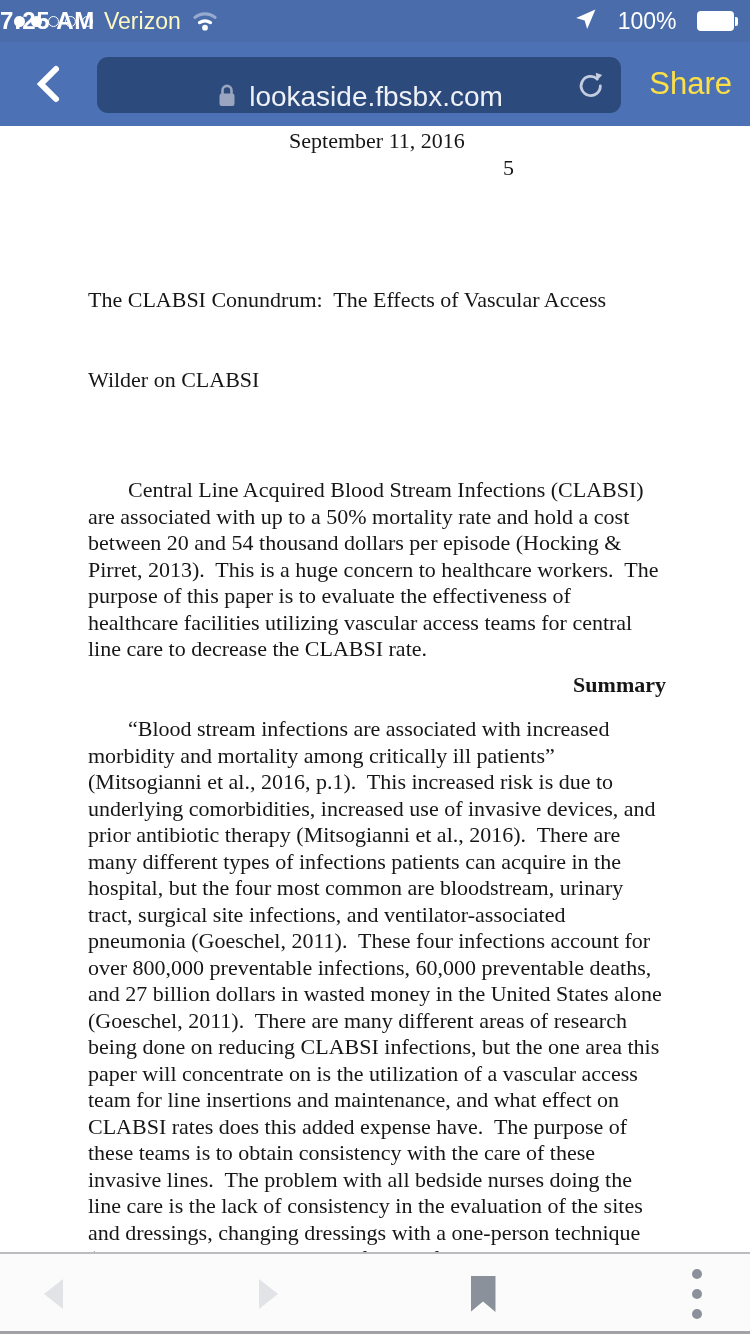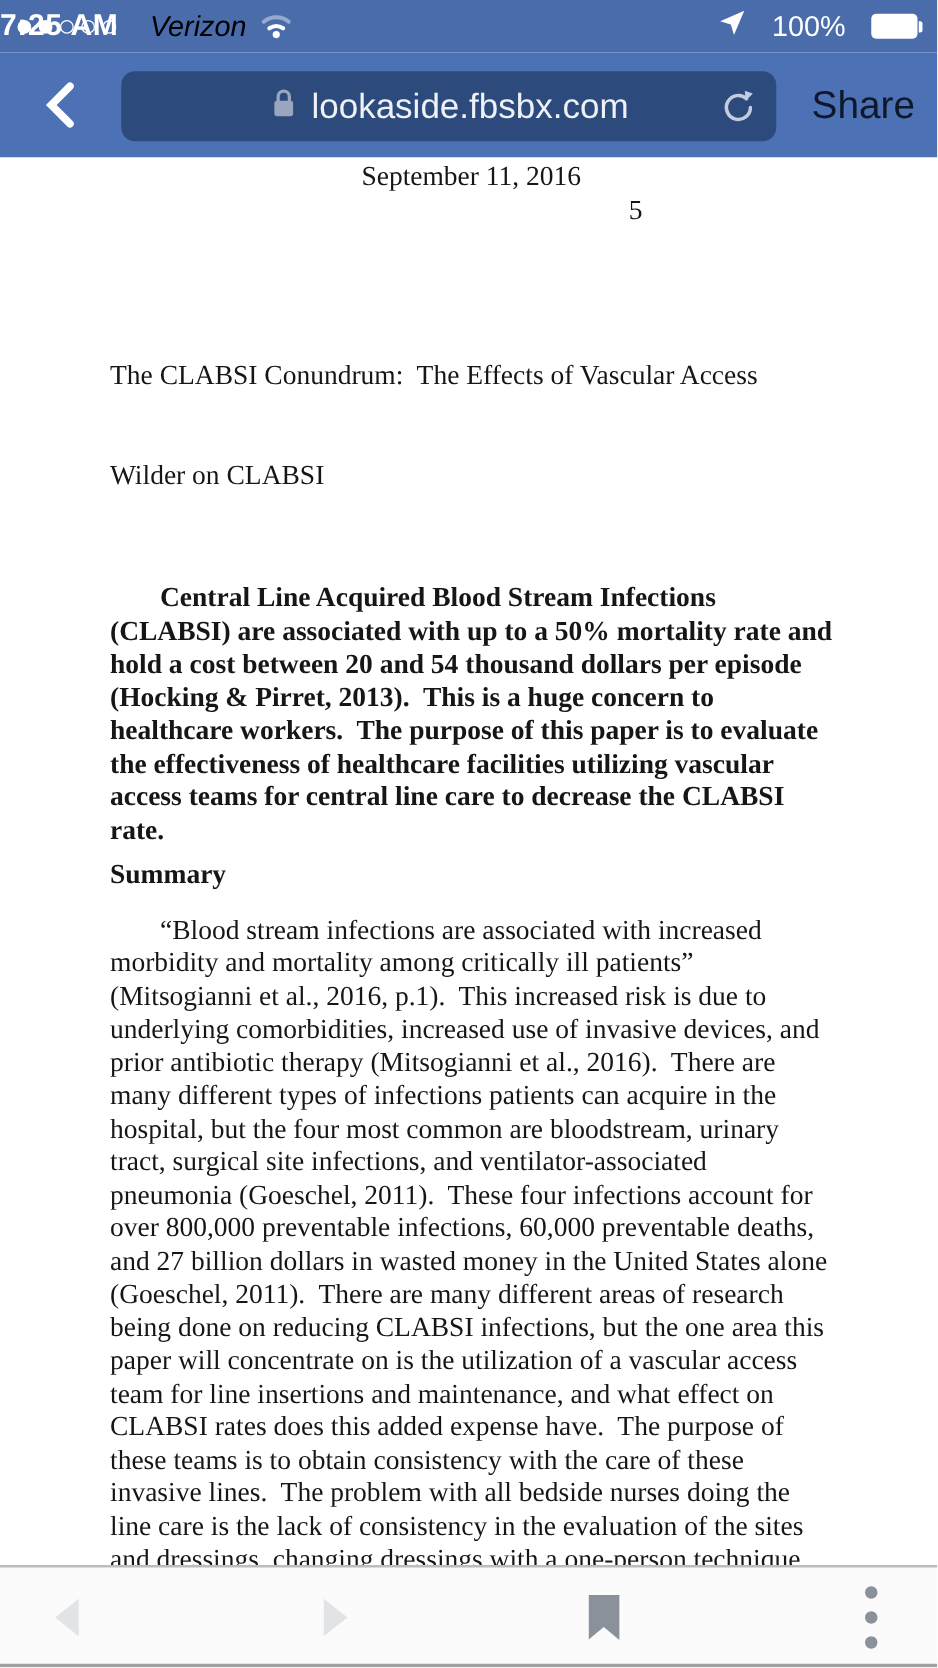--- a/index.html
+++ b/index.html
@@ -8,47 +8,47 @@
   .screen { position:relative; width:750px; height:1334px; background:#fff; overflow:hidden; }
 
   
   .status-bar { position:absolute; top:0; left:0; width:750px; height:42px;
     background:#4a6cab; color:#fff; display:flex; align-items:center; }
   .sb-left { position:absolute; left:14px; top:0; height:42px; display:flex; align-items:center; gap:7px; }
   .signal-dots { display:flex; gap:6px; align-items:center; }
   .sig-dot { width:11px; height:11px; border-radius:50%; }
   .sig-dot.filled { background:#fff; }
   .sig-dot.empty { border:1.6px solid #fff; background:transparent; }
-  .carrier { font-size:23px; color:#000000; margin-left:20px;font-style:italic; }
+  .carrier { font-size:23px; color:#fef9c3; margin-left:4px; }
   .wifi { margin-left:2px; }
   .sb-time { position:absolute; left:0; right:0; text-align:left; font-size:24px; font-weight:700; letter-spacing:0.5px; }
   .sb-right { position:absolute; right:12px; top:0; height:42px; display:flex; align-items:center; gap:20px; }
   .battery-pct { font-size:23px; }
   .battery { display:flex; align-items:center; }
   .batt-body { width:37px; height:20px; background:#fff; border-radius:4px; }
   .batt-tip { width:3px; height:9px; background:#fff; border-radius:0 2px 2px 0; margin-left:1.5px; }
 
   
   .nav-bar { position:absolute; top:42px; left:0; width:750px; height:84px; background:#4c72b5; }
   .back-btn { position:absolute; left:32px; top:22px; width:34px; height:40px; cursor:pointer; }
   .url-pill { position:absolute; left:97px; top:15px; width:524px; height:56px; background:#2d4a7d;
-    border-radius:11px; display:flex; align-items:center; justify-content:center; cursor:pointer; }
+    border-radius:11px; display:flex; align-items:flex-end; justify-content:center; cursor:pointer; }
   .url-text { color:#eef1f6; font-size:28px; margin-left:10px; }
   .refresh-btn { position:absolute; right:14px; top:13px; width:32px; height:32px; cursor:pointer; }
-  .share-btn { position:absolute; right:18px; top:24px; color:#0f172a; font-size:31px; cursor:pointer; }
+  .share-btn { position:absolute; right:18px; top:24px; color:#fde047; font-size:31px; cursor:pointer; }
 
   
   .doc { position:absolute; top:126px; left:0; width:750px; height:1126px; background:#fff;
     overflow:hidden; color:#161616; font-family:"Liberation Serif", serif; font-size:22px; line-height:26.5px; }
   .doc-inner { padding:2px 84px 0 88px; width:750px; }
   .doc-date { text-align:center;font-family:Liberation Serif, serif; }
   .doc-pagenum { padding-left:415px; }
   .doc-title { margin-top:53px; white-space:pre-wrap; }
-  .doc-p1 { margin-top:19px; width:578px; text-indent:40px; white-space:pre-wrap;font-weight:bold; }
-  .doc-summary { margin-top:9px; text-align:left; font-weight:700; width:578px; }
+  .doc-p1 { margin-top:31px; width:578px; text-indent:40px; white-space:pre-wrap; }
+  .doc-summary { margin-top:9px; text-align:right; font-weight:700; width:578px; }
   .doc-p2 { margin-top:18px; width:578px; text-indent:40px; white-space:pre-wrap; }
 
   
   .toolbar { position:absolute; left:0; bottom:0; width:750px; height:82px; background:#fbfbfb;
     border-top:2px solid #bcbcc0; }
   .toolbar:after { content:""; position:absolute; left:0; bottom:0; width:750px; height:3px; background:#a2a2a6; }
   .tb-btn { position:absolute; top:0; height:80px; width:80px; display:flex; align-items:center; justify-content:center; cursor:pointer; }
   .tb-back { left:13px; }
   .tb-fwd { left:228px; }
   .tb-bookmark { left:443px; }

